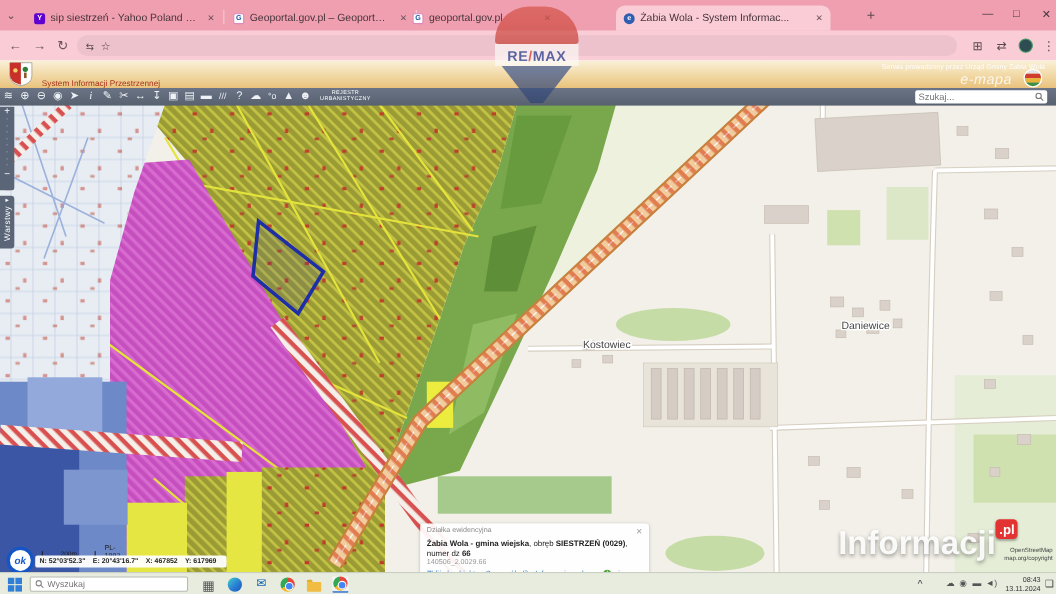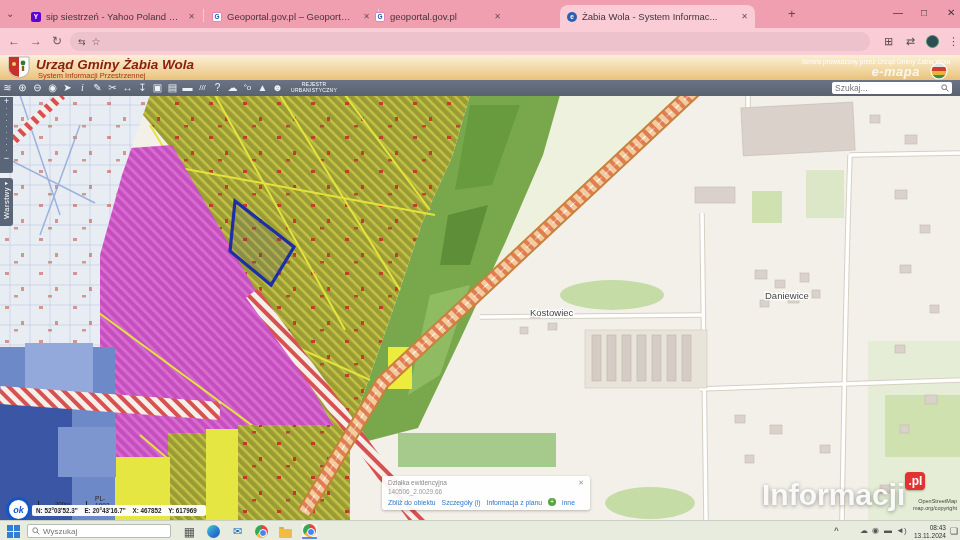--- a/index.html
+++ b/index.html
@@ -26,21 +26,21 @@
 #urlpill .star{font-size:10px;color:#5d4a50}
 .uric{position:absolute;top:7px;font-size:11px;color:#5a4a50}
 #avatar{position:absolute;left:926px;top:7px;width:13px;height:13px;border-radius:50%;background:#2e4d52;border:1px solid #496}
 
 
 #gisheader{position:absolute;left:0;top:55px;width:960px;height:25px;background:linear-gradient(180deg,#faf0d8 0%,#f3ddae 45%,#e9c27c 100%);z-index:10}
 #crest{position:absolute;left:8px;top:1px}
 #gtitle{position:absolute;left:36px;top:2px;font-size:13.5px;font-weight:bold;font-style:italic;color:#8a1c10}
 #gsub{position:absolute;left:38px;top:16px;font-size:7.5px;font-weight:normal;color:#a8341f}
 #gnote{position:absolute;right:10px;top:3px;font-size:6.5px;color:rgba(255,255,255,.95)}
-#emapa{position:absolute;right:40px;top:9px;font-size:13px;font-weight:bold;font-style:italic;color:#fbf6ec;letter-spacing:.5px}
+#emapa{position:absolute;right:40px;top:9px;font-size:13px;font-weight:normal;font-style:italic;color:#fbf6ec;letter-spacing:.5px}
 #globe{position:absolute;right:12px;top:7px}
 
 
 #gistoolbar{position:absolute;left:0;top:80px;width:960px;height:16px;background:linear-gradient(#6a7486,#57616f);z-index:10;display:flex;align-items:center}
 .gico{width:15px;text-align:center;font-size:10px;color:#eef1f6;flex:0 0 auto;line-height:16px}
 #register{margin-left:6px;font-size:5px;line-height:1.15;color:#fff;text-align:center;letter-spacing:.3px}
 #gsearch{position:absolute;right:8px;top:2px;width:120px;height:12px;background:#fff;border-radius:2px;display:flex;align-items:center;padding:0 3px}
 #gsearch input{border:0;outline:0;flex:1;font-size:8.5px;color:#555;font-family:inherit;min-width:0}
 
 
@@ -289,21 +289,20 @@
   </div>
 
   <div id="gisheader">
     <svg id="crest" width="22" height="23" viewBox="0 0 22 23">
       <path d="M1,1 h20 v12 q0,7 -10,9 q-10,-2 -10,-9 z" fill="#fff" stroke="#999" stroke-width="0.7"></path>
       <path d="M1,1 h10 v20 q-10,-2 -10,-9 z" fill="#c8302a"></path>
       <circle cx="15" cy="7" r="2.4" fill="#2e7d32"></circle>
       <rect x="13.8" y="10" width="2.4" height="5" fill="#8a5a2a"></rect>
       <circle cx="6" cy="8" r="2" fill="#f2d16b"></circle>
     </svg>
-    <div id="gtitle">Urząd Gminy Żabia Wola</div>
     <div id="gsub">System Informacji Przestrzennej</div>
     <div id="gnote">Serwis prowadzony przez Urząd Gminy Żabia Wola</div>
     <div id="emapa">e-mapa</div>
     <svg id="globe" width="18" height="18" viewBox="0 0 18 18">
       <clipPath id="gc">
           <circle cx="9" cy="9" r="8"></circle>
         </clipPath>
       <g clip-path="url(#gc)">
         <rect x="0" y="0" width="18" height="5" fill="#e3e3e3"></rect>
         <rect x="0" y="5" width="18" height="4" fill="#cf3b2f"></rect>
@@ -370,30 +369,42 @@
       <span>X: 467852</span>
       <span>Y: 617969</span>
     </div>
   </div>
 
   <div id="infopanel">
     <div id="ip-title">
       <span>Działka ewidencyjna</span>
       <span id="ip-close">✕</span>
     </div>
+    <div id="ip-main">
+      <b>Żabia Wola - gmina wiejska</b><span>, obręb </span><b>SIESTRZEŃ (0029)</b><span>, numer dz </span><b>66</b>
+    </div>
     <div id="ip-id">140506_2.0029.66</div>
     <div id="ip-links">
       <span>Zbliż do obiektu</span>
       <span>Szczegóły (i)</span>
       <span>Informacja z planu</span>
       <span id="ip-plus">+</span>
       <span>inne</span>
     </div>
   </div>
 
+  <div id="remax">
+    <div id="rx-dome"></div>
+    <div id="rx-band">
+      <span class="b">RE</span>
+        <span class="r">/</span>
+        <span class="b">MAX</span>
+    </div>
+    <div id="rx-cone"></div>
+  </div>
 
   <div id="sprzedajemy">
     <span class="wm">Informacji</span><span class="pl">.pl</span>
   </div>
 
   <div id="attrib">
     <div>OpenStreetMap</div>
     <div>map.org/copyright</div>
   </div>
 

